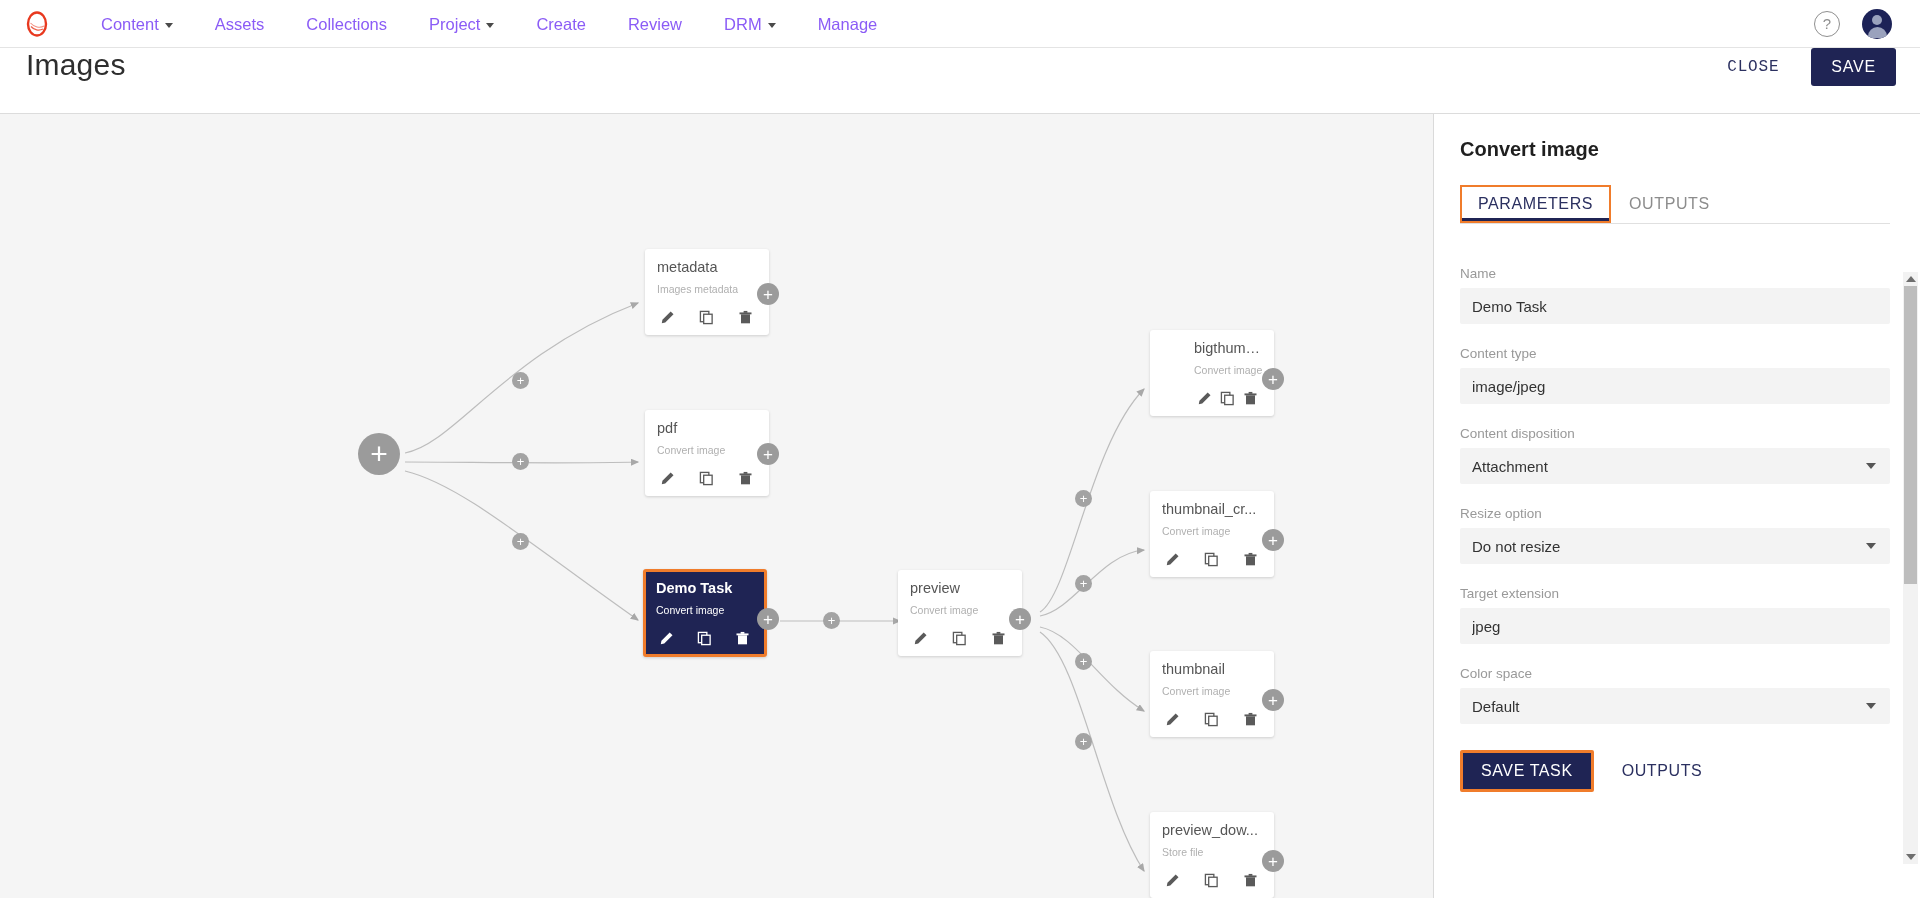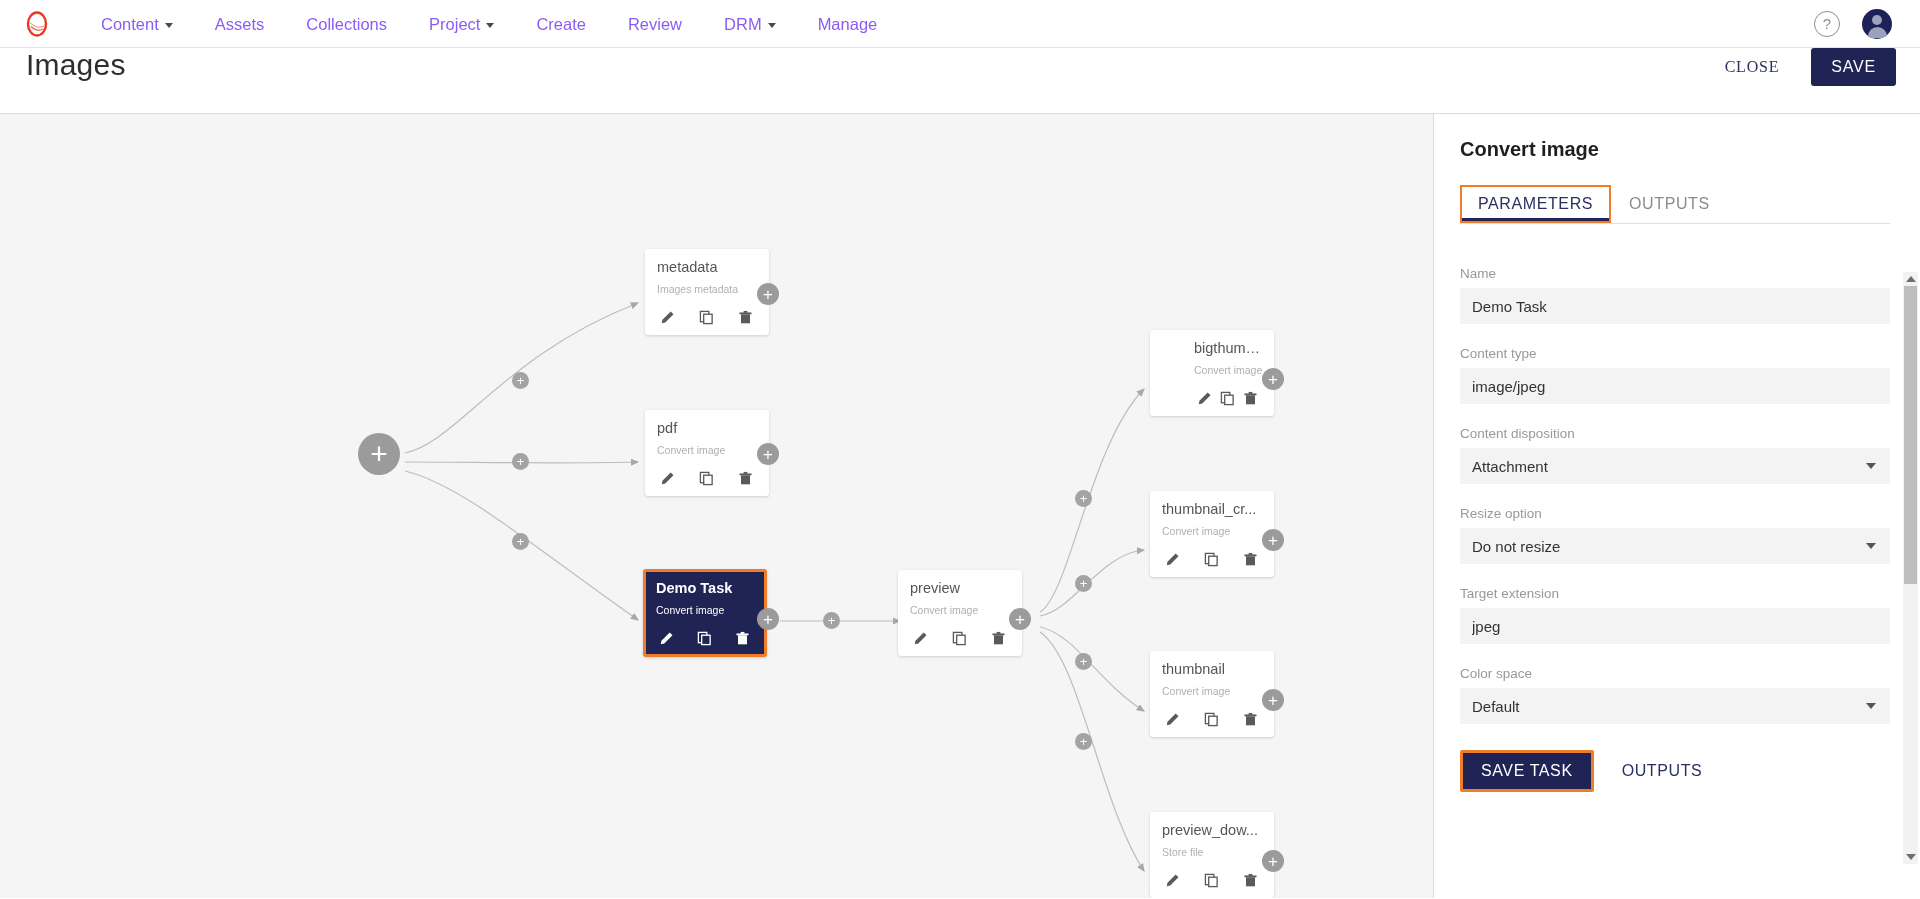--- a/index.html
+++ b/index.html
@@ -107,21 +107,21 @@
     display: flex;
     align-items: center;
     gap: 22px;
   }
   .btn-close {
     background: none; border: none;
     color: #2b3060;
     font-size: 16px;
     letter-spacing: .8px;
     cursor: pointer;
-    font-family: Liberation Serif, serif;
+    font-family: Liberation Mono, monospace;
     padding: 8px 10px;
   }
   .btn-save {
     background: #1f2454;
     color: #fff;
     border: none;
     border-radius: 3px;
     font-size: 16px;
     letter-spacing: .8px;
     padding: 10px 20px;

